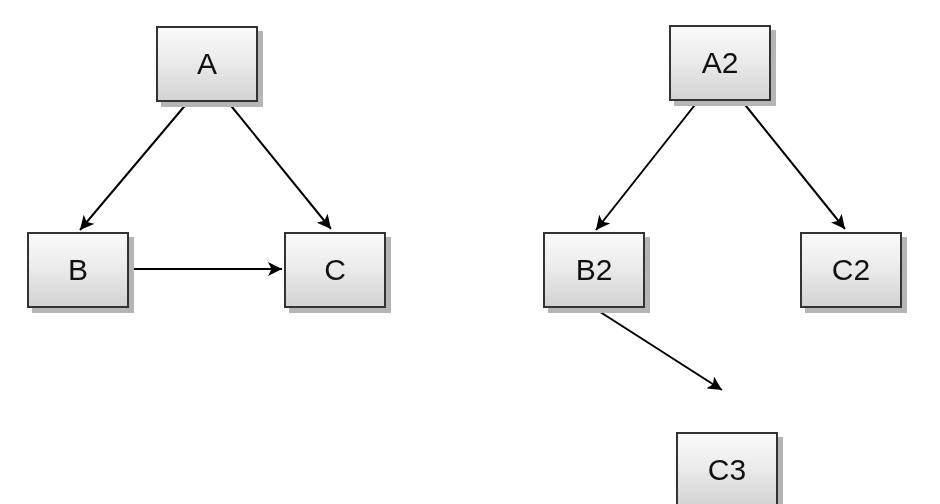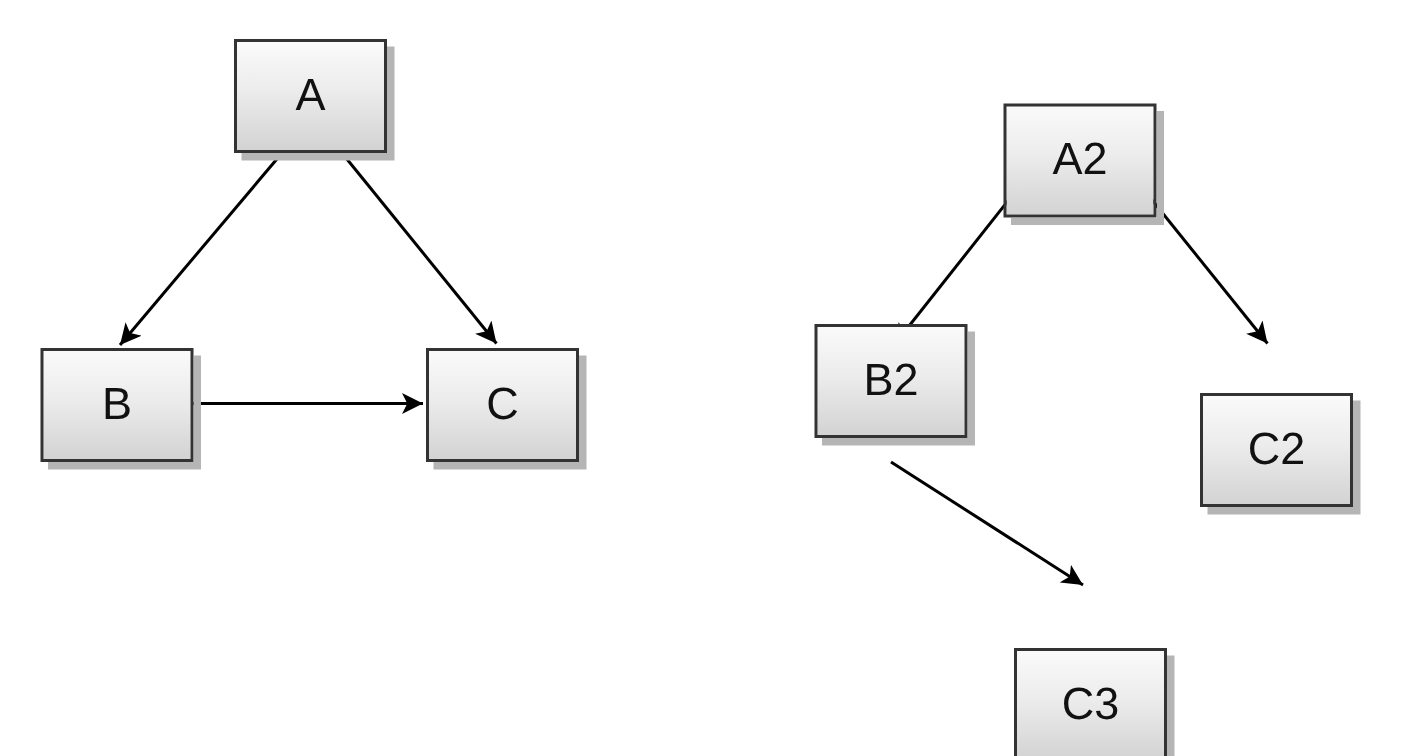--- a/index.html
+++ b/index.html
@@ -37,23 +37,23 @@
     font-size: 30px;
     color: #111111;
     line-height: 1;
     user-select: none;
   }
   
   .node-a  { left: 156px; top: 26px;  }
   .node-b  { left: 27px;  top: 232px; }
   .node-c  { left: 284px; top: 232px; }
   
-  .node-a2 { left: 669px; top: 25px; margin-top: 44px;  }
-  .node-b2 { left: 543px; top: 216px; text-align: center; }
-  .node-c2 { left: 800px; top: 232px; margin-top: 30px; }
+  .node-a2 { left: 669px; top: 25px;  }
+  .node-b2 { left: 543px; top: 232px; text-align: center; }
+  .node-c2 { left: 800px; top: 232px; }
   .node-c3 { left: 676px; top: 392px; margin-top: 40px; }
 </style>
 </head>
 <body>
 
 <div class="canvas">
 
   <svg class="edges-layer" width="940" height="504" viewBox="0 0 940 504" xmlns="http://www.w3.org/2000/svg">
     <defs>
       <marker id="arrowhead" viewBox="0 0 10 10" refX="10" refY="5" markerWidth="7" markerHeight="7" orient="auto" markerUnits="strokeWidth">

